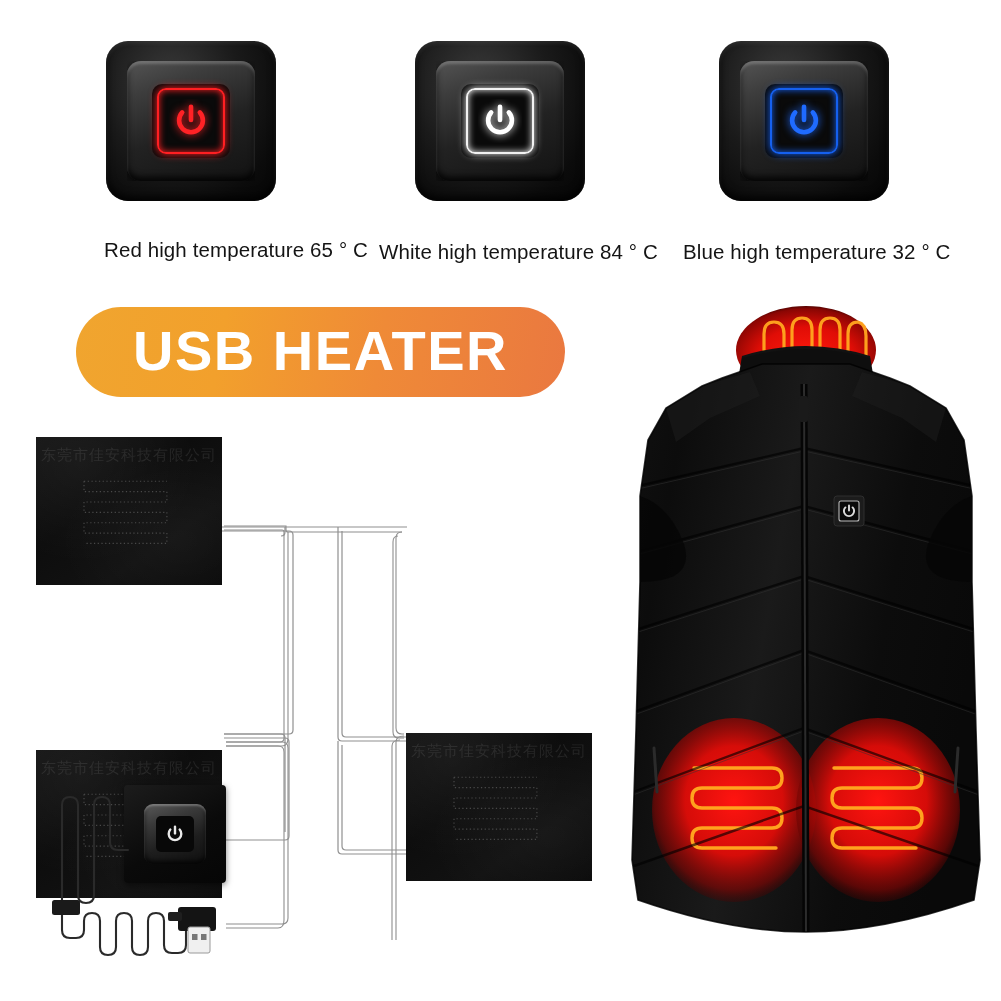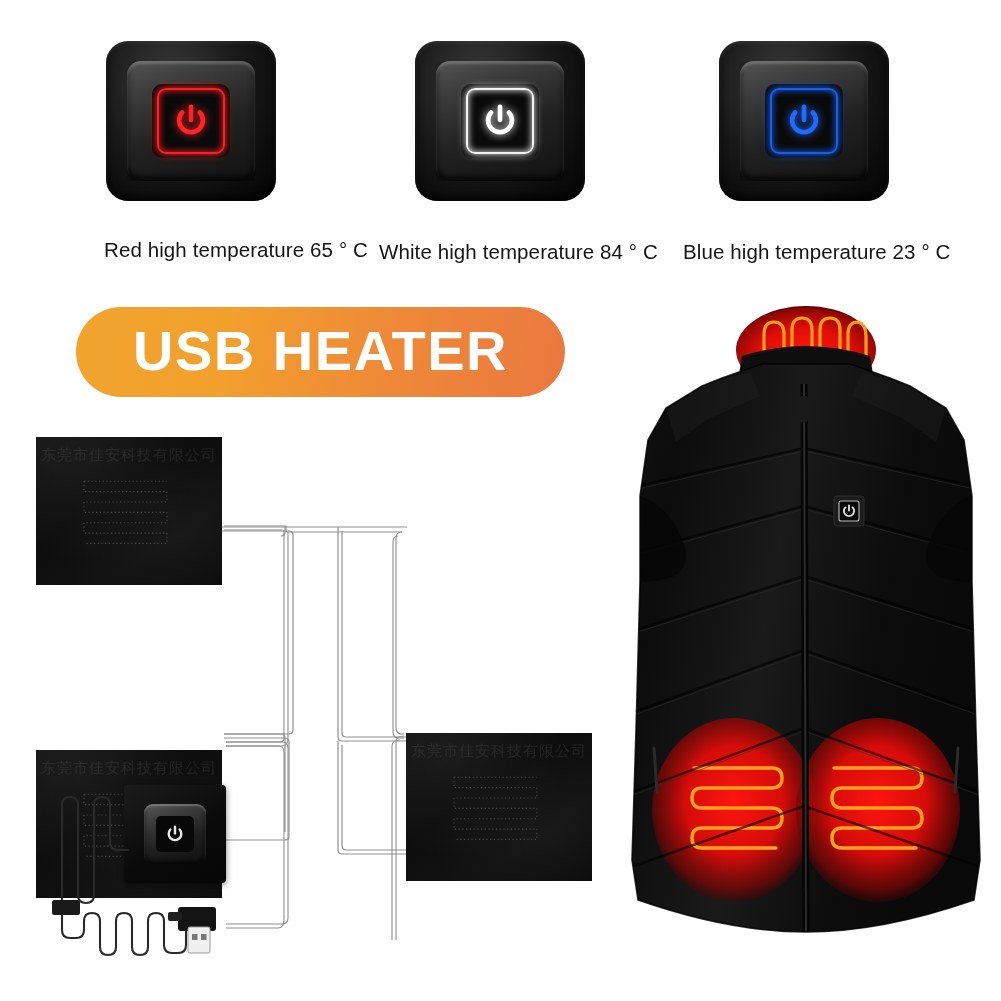--- a/index.html
+++ b/index.html
@@ -98,21 +98,21 @@
       <svg class="pwr-svg" viewBox="0 0 40 40">
         <path id="pr-blue" d="M20 7 L20 19" stroke="#1f6bff" stroke-width="4.2" stroke-linecap="round" fill="none" style="filter: drop-shadow(rgb(31, 107, 255) 0px 0px 4px);"></path>
         <path id="pa-blue" d="M12.0 12.2 A10.8 10.8 0 1 0 28.0 12.2" stroke="#1f6bff" stroke-width="4.2" stroke-linecap="round" fill="none" style="filter: drop-shadow(rgb(31, 107, 255) 0px 0px 4px);"></path>
       </svg>
     </div>
   </div>
 </div>
 
 <div class="abs caption" style="left:56px;top:238px;margin-left:48px;">Red high temperature 65 ° C</div>
 <div class="abs caption" style="left:379px;top:240px;">White high temperature 84 ° C</div>
-<div class="abs caption" style="left:683px;top:240px;">Blue high temperature 23 ° C</div>
+<div class="abs caption" style="left:683px;top:240px;">Blue high temperature 32 ° C</div>
 
 <div class="abs banner" style="left:76px;top:307px;">
   <span class="banner-text">USB HEATER</span>
 </div>
 
 <svg class="abs" style="left:0;top:420px;width:620px;height:520px;" viewBox="0 0 620 520">
   <g fill="none" stroke="#8e8e8e" stroke-width="1.1">
 
     <path d="M224 106 L286 106 L286 110 Q286 112 288 112 L402 112"></path>
     <path d="M224 110 L282 110 Q284 110 284 112 L284 180"></path>

